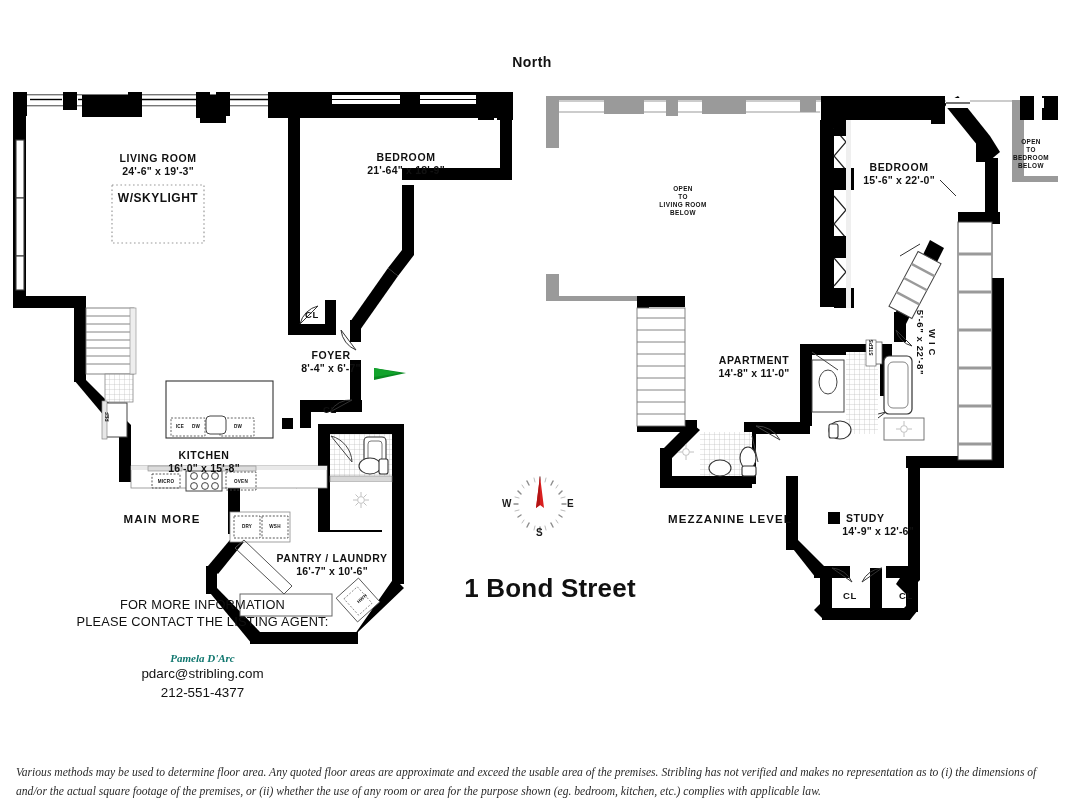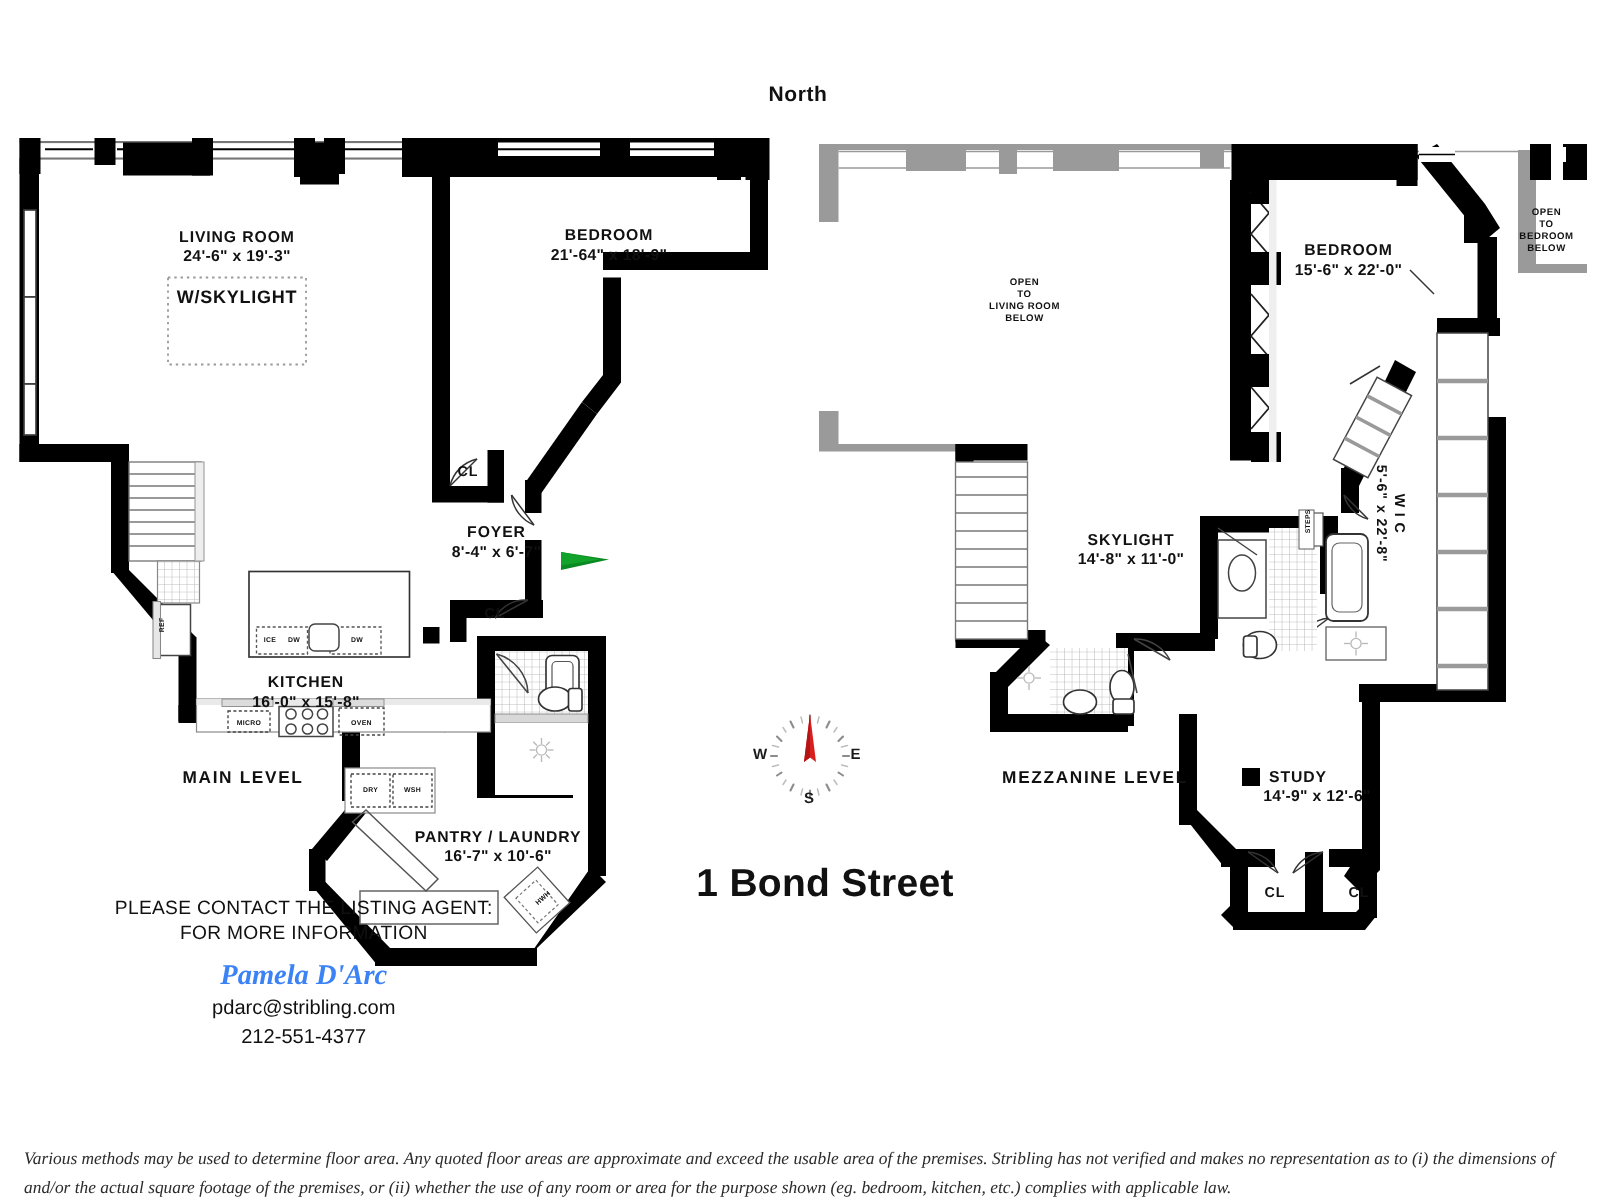--- a/index.html
+++ b/index.html
@@ -23,21 +23,21 @@
   .wic{position:absolute;font-weight:bold;font-size:9.5px;letter-spacing:.6px;
        transform:rotate(90deg);transform-origin:left top;white-space:pre;line-height:1.25;text-align:center;}
 
   #title-block{position:absolute;left:400px;top:575px;width:300px;text-align:center;}
   #title-street{font-size:26px;font-weight:bold;letter-spacing:.2px;line-height:1.05;}
   #title-apt{font-size:14.5px;font-weight:bold;letter-spacing:.6px;margin-top:2px;}
 
   #contact{position:absolute;left:0px;top:596px;width:405px;text-align:center;}
   #contact .c1{font-size:12.8px;letter-spacing:.2px;line-height:1.35;}
   #contact .agent{font-family:"Liberation Serif", serif;font-style:italic;font-weight:bold;
-                  color:#3b82f6;font-size:19px;margin-top:9px;}
+                  color:#0f766e;font-size:11px;margin-top:21px;}
   #contact .c2{font-size:13.4px;line-height:1.35;margin-top:1px;}
 
   #disclaimer{position:absolute;left:16px;top:716px;width:1040px;
     font-family:"Liberation Serif", serif;font-style:italic;font-size:11.6px;
     line-height:1.62;color:#2b2b2b;text-align:left;margin-top:48px;}
 
   .compass{position:absolute;left:505px;top:470px;width:70px;height:76px;}
   .cmp-letter{position:absolute;font-weight:bold;font-size:10px;color:#1a1a1a;}
 </style>
 </head>
@@ -458,21 +458,21 @@
 
   <div class="lbl cl" style="left:287px;top:310px;width:50px;">CL</div>
   <div class="lbl cl" style="left:305px;top:405px;width:50px;">CL</div>
 
   <div class="lbl rm-name" style="left:276px;top:350px;width:110px;">FOYER</div>
   <div class="lbl rm-dim" style="left:276px;top:363px;width:110px;">8'-4" x 6'-7"</div>
 
   <div class="lbl rm-name" style="left:144px;top:450px;width:120px;">KITCHEN</div>
   <div class="lbl rm-dim" style="left:144px;top:463px;width:120px;">16'-0" x 15'-8"</div>
 
-  <div class="lbl lvl" style="left:96px;top:513px;width:132px;">MAIN LEVEL</div>
+  <div class="lbl lvl" style="left:96px;top:513px;width:132px;">MAIN MORE</div>
 
   <div class="lbl rm-name" style="left:262px;top:553px;width:140px;">PANTRY / LAUNDRY</div>
   <div class="lbl rm-dim" style="left:262px;top:566px;width:140px;">16'-7" x 10'-6"</div>
 
   <div class="lbl micro" style="left:100px;top:414px;width:16px;transform:rotate(-90deg);">REF</div>
   <div class="lbl micro" style="left:172px;top:424px;width:16px;">ICE</div>
   <div class="lbl micro" style="left:188px;top:424px;width:16px;">DW</div>
   <div class="lbl micro" style="left:230px;top:424px;width:16px;">DW</div>
   <div class="lbl micro" style="left:152px;top:479px;width:28px;">MICRO</div>
   <div class="lbl micro" style="left:227px;top:479px;width:28px;">OVEN</div>
@@ -485,21 +485,21 @@
 LIVING ROOM
 BELOW</div>
   <div class="lbl tiny" style="left:1000px;top:138px;width:62px;">OPEN
 TO
 BEDROOM
 BELOW</div>
 
   <div class="lbl rm-name" style="left:835px;top:162px;width:128px;">BEDROOM</div>
   <div class="lbl rm-dim" style="left:835px;top:175px;width:128px;">15'-6" x 22'-0"</div>
 
-  <div class="lbl rm-name" style="left:690px;top:355px;width:128px;">SKYLIGHT</div>
+  <div class="lbl rm-name" style="left:690px;top:355px;width:128px;">APARTMENT</div>
   <div class="lbl rm-dim" style="left:690px;top:368px;width:128px;">14'-8" x 11'-0"</div>
 
   <div class="wic" style="left:950px;top:288px;width:96px;">
     <span>W I C</span>
   </div>
   <div class="wic" style="left:938px;top:288px;width:96px;">
     <span>5'-6" x 22'-8"</span>
   </div>
 
   <div class="lbl lvl" style="left:645px;top:513px;width:170px;">MEZZANINE LEVEL</div>
@@ -548,22 +548,22 @@
     <div class="cmp-letter" style="left:-3px;top:28px;">W</div>
     <div class="cmp-letter" style="left:62px;top:28px;">E</div>
     <div class="cmp-letter" style="left:31px;top:57px;">S</div>
   </div>
 
   <div id="title-block">
     <div id="title-street">1 Bond Street</div>
   </div>
 
   <div id="contact">
+    <div class="c1">FOR MORE INFORMATION</div>
     <div class="c1">PLEASE CONTACT THE LISTING AGENT:</div>
-    <div class="c1">FOR MORE INFORMATION</div>
     <div class="agent">Pamela D'Arc</div>
     <div class="c2">pdarc@stribling.com</div>
     <div class="c2">212-551-4377</div>
   </div>
 
   <div id="disclaimer">Various methods may be used to determine floor area. Any quoted floor areas are approximate and exceed the usable area of the premises. Stribling has not verified and makes no representation as to (i) the dimensions of and/or the actual square footage of the premises, or (ii) whether the use of any room or area for the purpose shown (eg. bedroom, kitchen, etc.) complies with applicable law.</div>
 
 </div>
 
 </body></html>

